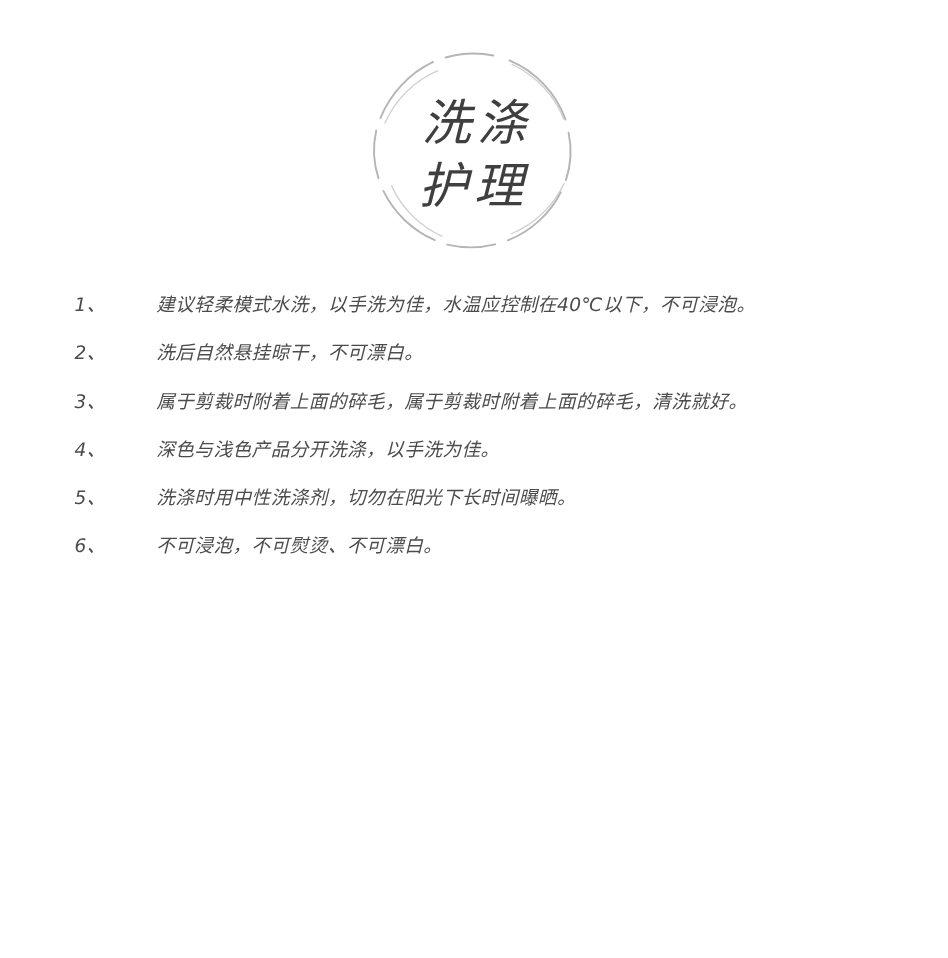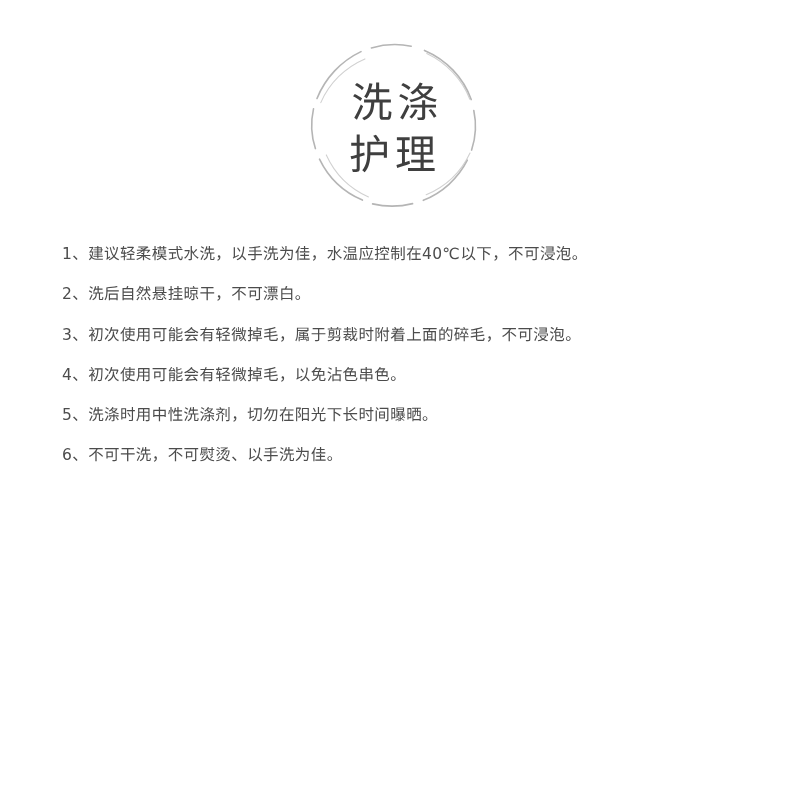--- a/index.html
+++ b/index.html
@@ -13,20 +13,21 @@
     font-family: "Liberation Sans", "DejaVu Sans", sans-serif;
     color: #4a4a4a;
     overflow: hidden;
   }
 
   .page {
     position: relative;
     width: 790px;
     height: 600px;
     box-sizing: border-box;
+    font-style: italic;
   }
 
   
   .badge-wrap {
     position: absolute;
     top: 38px;
     left: 0;
     width: 790px;
     display: flex;
     justify-content: center;
@@ -75,20 +76,21 @@
     margin-bottom: 17px;
     letter-spacing: 0.4px;
     font-family: "DejaVu Sans", "Liberation Sans", sans-serif;
   }
   .care-item .idx {
     flex: 0 0 auto;
     white-space: pre;
   }
   .care-item .txt {
     flex: 1 1 auto;
+    margin-left: 42px;
   }
 </style>
 </head>
 <body>
 
 <div class="page">
 
   <div class="badge-wrap">
     <div class="badge">
       <svg class="badge-ring" viewBox="0 0 182 182" aria-hidden="true">
@@ -121,33 +123,33 @@
       <span class="txt">建议轻柔模式水洗，以手洗为佳，水温应控制在40℃以下，不可浸泡。</span>
     </div>
 
     <div class="care-item">
       <span class="idx">2、</span>
       <span class="txt">洗后自然悬挂晾干，不可漂白。</span>
     </div>
 
     <div class="care-item">
       <span class="idx">3、</span>
-      <span class="txt">初次使用可能会有轻微掉毛，属于剪裁时附着上面的碎毛，不可浸泡。</span>
+      <span class="txt">属于剪裁时附着上面的碎毛，属于剪裁时附着上面的碎毛，清洗就好。</span>
     </div>
 
     <div class="care-item">
       <span class="idx">4、</span>
-      <span class="txt">初次使用可能会有轻微掉毛，以免沾色串色。</span>
+      <span class="txt">深色与浅色产品分开洗涤，以手洗为佳。</span>
     </div>
 
     <div class="care-item">
       <span class="idx">5、</span>
       <span class="txt">洗涤时用中性洗涤剂，切勿在阳光下长时间曝晒。</span>
     </div>
 
     <div class="care-item">
       <span class="idx">6、</span>
-      <span class="txt">不可干洗，不可熨烫、以手洗为佳。</span>
+      <span class="txt">不可浸泡，不可熨烫、不可漂白。</span>
     </div>
 
   </div>
 
 </div>
 
 </body></html>

